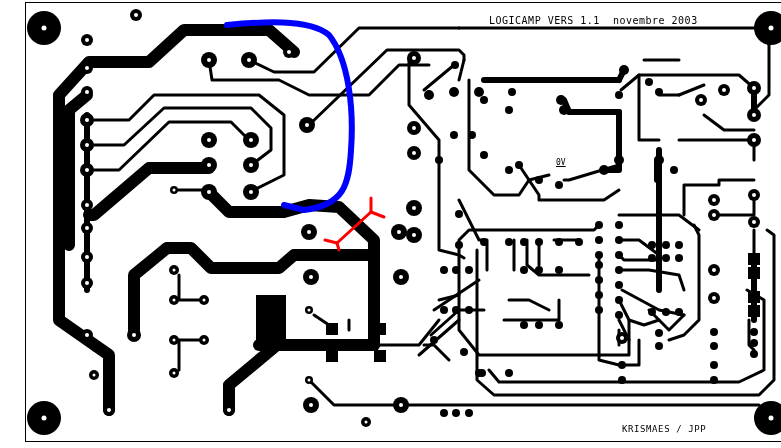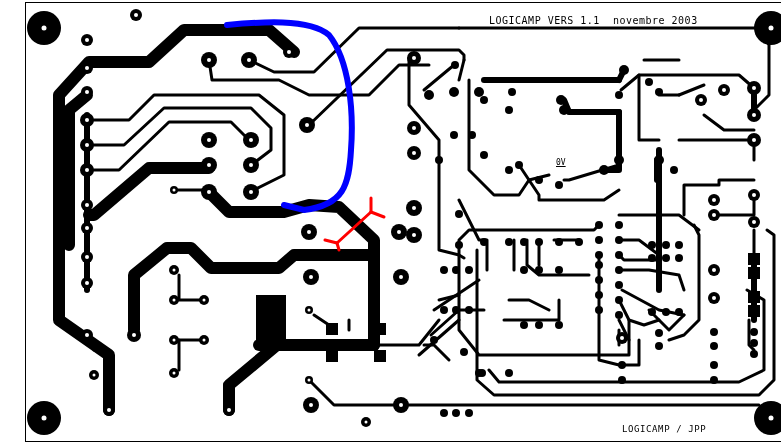--- a/index.html
+++ b/index.html
@@ -350,14 +350,14 @@
       <path d="M318 243 L352 212"></path>
       <path d="M352 212 L352 198"></path>
       <path d="M352 212 L365 217"></path>
       <path d="M318 243 L306 240"></path>
       <path d="M318 243 L320 250"></path>
     </g>
   </svg>
 
   <div class="lbl title">LOGICAMP VERS 1.1  novembre 2003</div>
   <div class="lbl ov">0V</div>
-  <div class="lbl author">LOGICAMP / JPP</div>
+  <div class="lbl author">KRISMAES / JPP</div>
 </div>
 
 </body></html>

